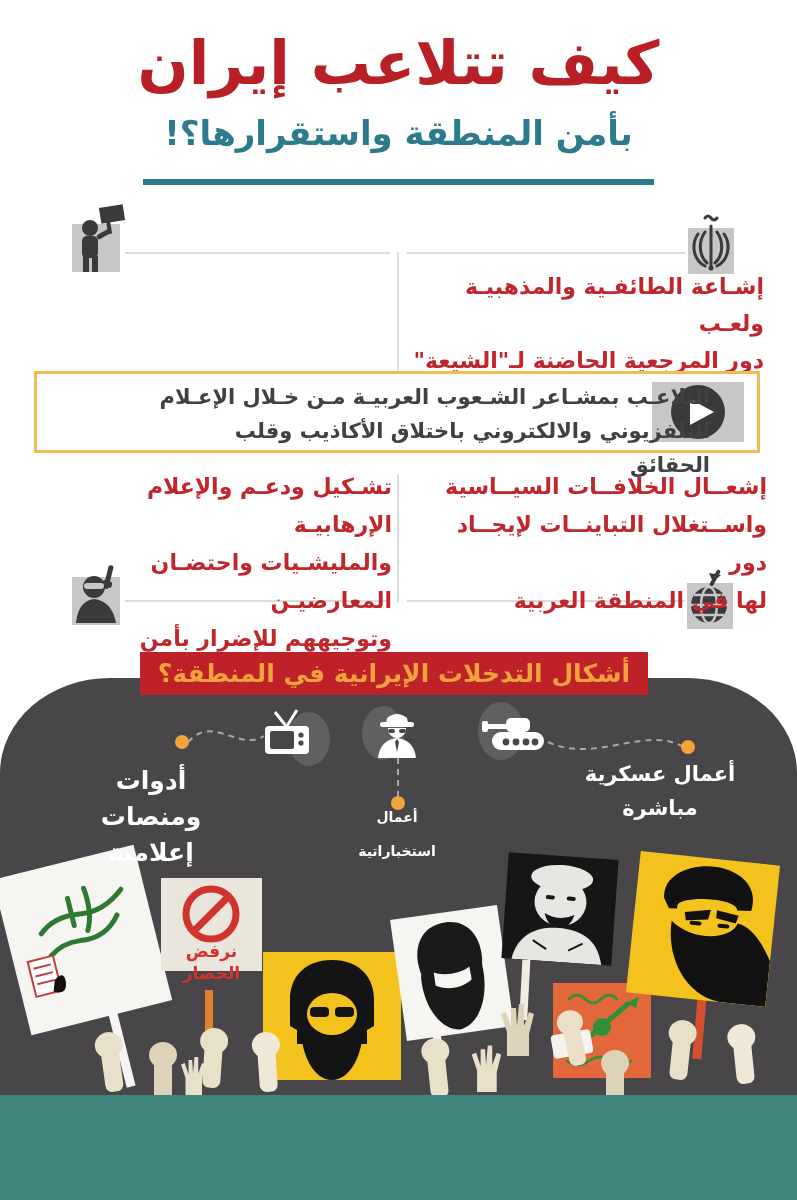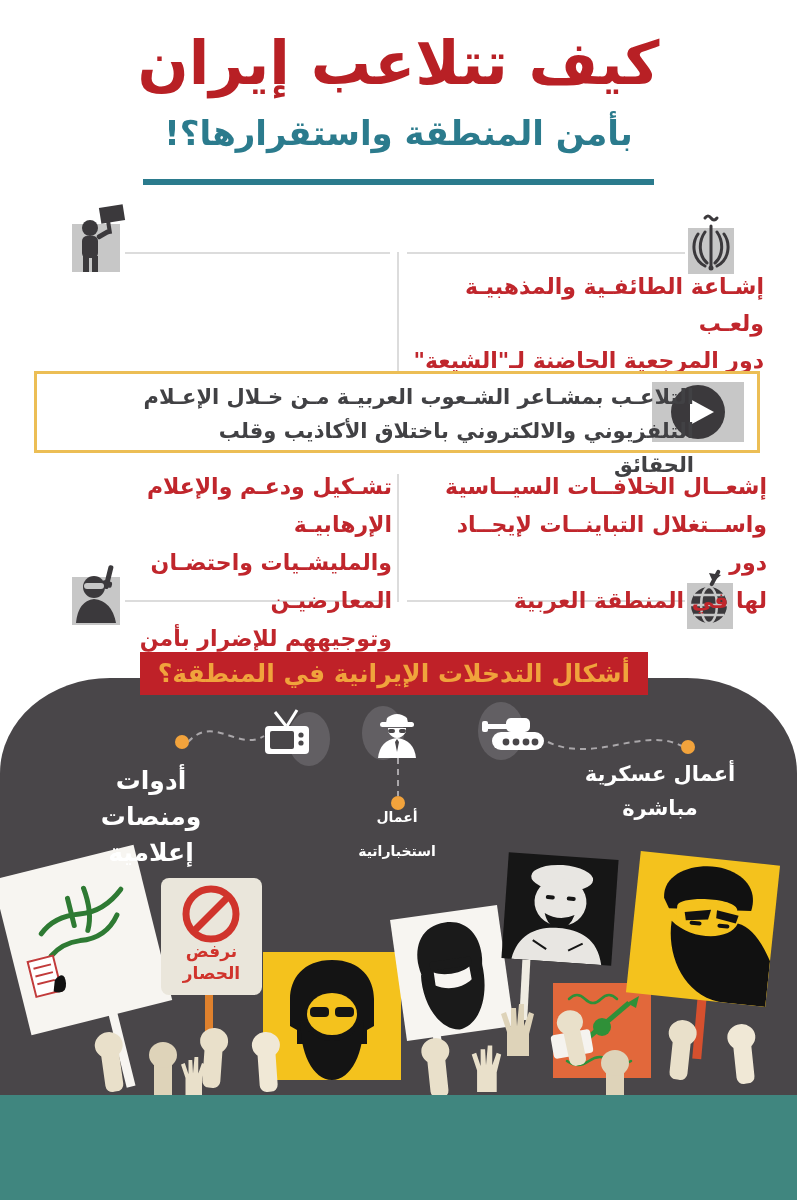--- a/index.html
+++ b/index.html
@@ -13,21 +13,21 @@
   
   .gline{background:#dcdcdc;}
   .icon-box{background:#c7c7c7;}
   .tactic{color:#c0262c;font-weight:bold;white-space:pre-line;text-align:right;}
   .t-tr{top:268px;left:412px;width:352px;font-size:22px;line-height:37px;}
   .t-tl{top:272px;left:118px;width:274px;font-size:21px;line-height:36px;}
   .t-br{top:468px;left:412px;width:355px;font-size:22px;line-height:38px;}
   .t-bl{top:468px;left:62px;width:330px;font-size:22px;line-height:38px;}
   
   .midbox{top:371px;left:34px;width:726px;height:82px;background:#fff;border:3px solid #ecbe55;box-sizing:border-box;}
-  .midtext{top:380px;left:134px;width:560px;color:#414144;font-weight:bold;font-size:21px;line-height:34px;
+  .midtext{top:380px;left:150px;width:560px;color:#414144;font-weight:bold;font-size:21px;line-height:34px;
            white-space:pre-line;text-align:right;}
   .playbox{top:382px;left:652px;width:92px;height:60px;background:#c7c7c7;}
   
   .banner{top:652px;left:140px;width:508px;height:43px;background:#bf2128;z-index:5;
           color:#f0a33c;font-size:25px;font-weight:bold;text-align:center;line-height:44px;}
   
   .dome{top:678px;left:0;width:797px;height:417px;background:#494649;border-radius:110px 110px 0 0 / 95px 95px 0 0;}
   .dot{width:14px;height:14px;border-radius:50%;background:#f2a33c;z-index:4;}
   .halo{background:#6b686c;border-radius:50%;opacity:.75;}
   .ilabel{color:#ffffff;font-weight:bold;white-space:pre-line;text-align:center;z-index:4;}
@@ -230,21 +230,21 @@
       <rect x="14" y="88" width="26" height="36" fill="#ffffff" stroke="#c23b3b" stroke-width="2"></rect>
       <g stroke="#c23b3b" stroke-width="2">
           <line x1="18" y1="96" x2="36" y2="96"></line>
           <line x1="18" y1="104" x2="36" y2="104"></line>
           <line x1="18" y1="112" x2="36" y2="112"></line>
         </g>
       <path d="M36,112 q12,-8 10,6 q-2,12 -14,5 Z" fill="#111111"></path>
     </svg>
   </div>
 
-  <div class="abs sign" style="top:878px;left:161px;width:101px;height:117px;background:#eae6db;border-radius:8px;">
+  <div class="abs sign" style="top:878px;left:161px;width:101px;height:93px;background:#eae6db;">
     <svg width="101" height="60" viewBox="0 0 101 60" style="position:absolute;top:6px;">
       <circle cx="50" cy="30" r="25" fill="none" stroke="#d0342c" stroke-width="7"></circle>
       <line x1="33" y1="47" x2="67" y2="13" stroke="#d0342c" stroke-width="7"></line>
     </svg>
     <div class="siege-text">نرفض
 الحصار</div>
   </div>
 
   <div class="abs sign" style="top:952px;left:263px;width:138px;height:128px;background:#f4c21d;overflow:hidden;">
     <svg width="138" height="128" viewBox="0 0 138 128">

